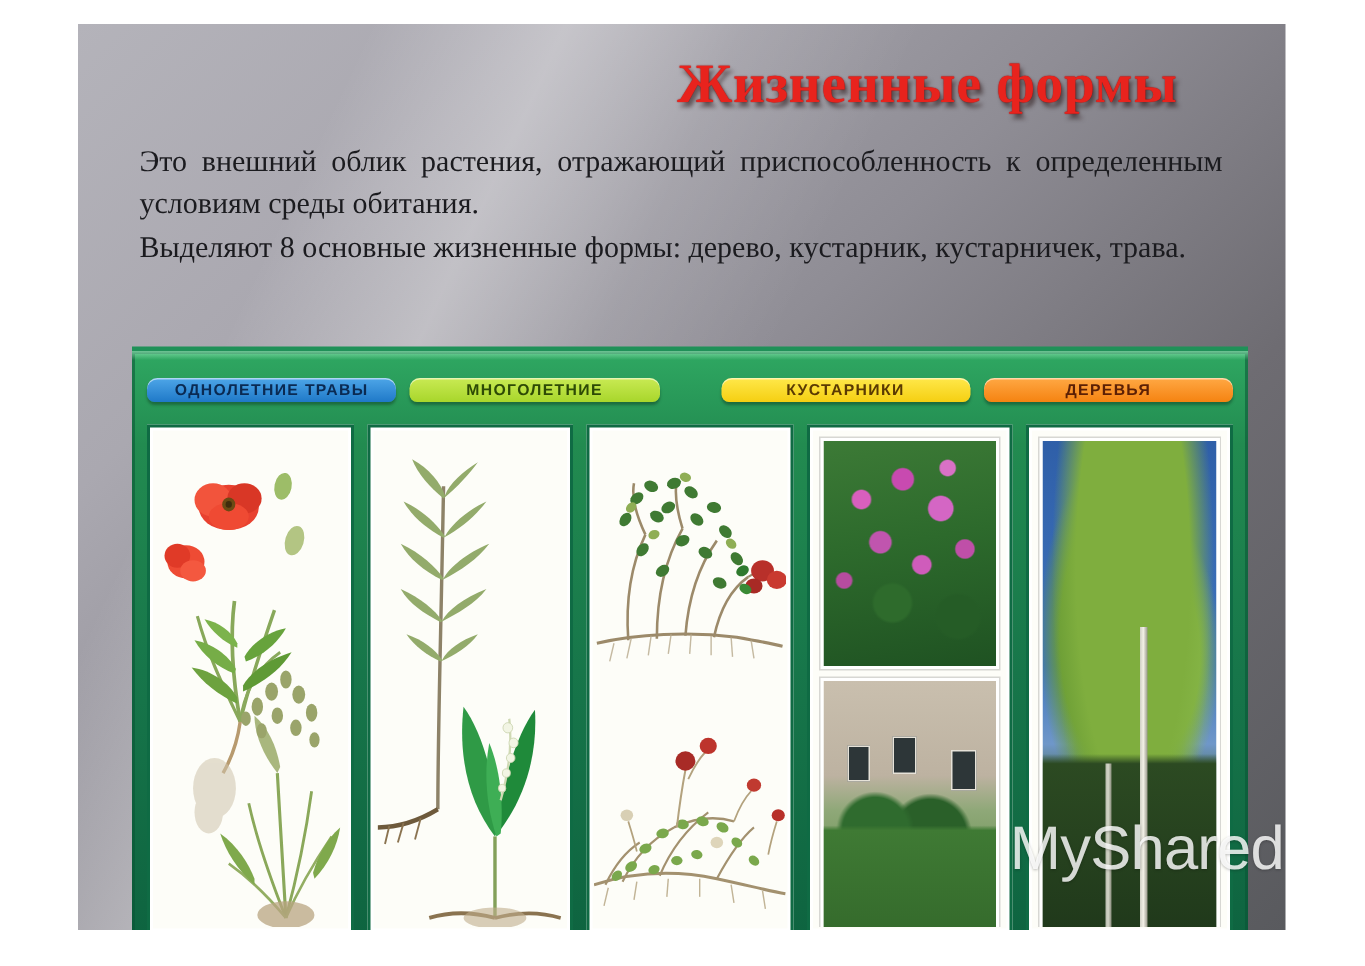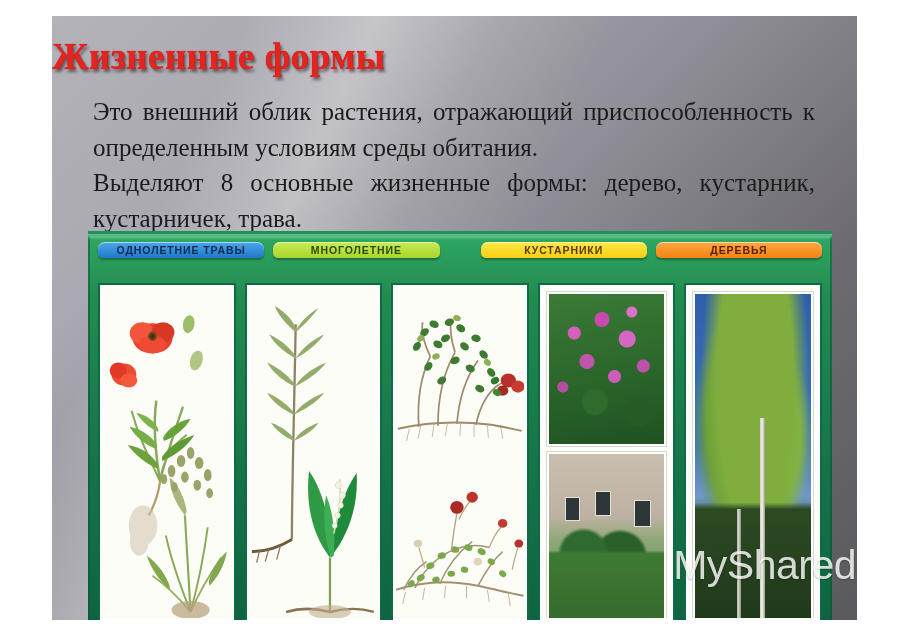--- a/index.html
+++ b/index.html
@@ -10,52 +10,52 @@
     background:
       linear-gradient(115deg, rgba(255,255,255,0.00) 0%, rgba(255,255,255,0.00) 18%,
                       rgba(255,255,255,0.34) 30%, rgba(255,255,255,0.10) 41%,
                       rgba(255,255,255,0.00) 52%),
       linear-gradient(135deg,#b4b3ba 0%, #aaa8b0 22%, #8f8d95 48%, #6e6c72 72%, #595a5e 100%);
     overflow:hidden;
   }
 
   
   #title{
-    position:absolute; left:0; top:22px; width:733px; text-align:left;
+    position:absolute; left:0; top:22px; width:733px; text-align:right;
     font-family:"Liberation Serif",serif; font-weight:bold; font-size:37px;
     letter-spacing:.5px; color:#e8231d; line-height:1.05;
     text-shadow:2px 3px 3px rgba(40,20,20,.55), 0 0 1px rgba(140,0,0,.9);
     white-space:nowrap;
   }
 
   
   #body-text{
     position:absolute; left:41px; top:78px; width:722px;
-    font-family:"Liberation Serif",serif; font-size:25px; color:#1b1b1f;
+    font-family:"Liberation Serif",serif; font-size:20px; color:#1b1b1f;
     line-height:1.42;
   }
   #body-text p{margin:0;}
   #body-text p.just{text-align:justify; text-align-last:left;}
 
   
   #board{
     position:absolute; left:36px; top:215px; width:744px; height:389px;
     background:linear-gradient(180deg,#2fa862 0%,#228b50 16%,#17764a 55%,#0e6440 100%);
     border-top:3px solid #1f9158;
     box-shadow:inset 0 0 0 2px rgba(9,84,53,.55);
   }
   #board::before{ 
     content:""; position:absolute; left:0; top:0; right:0; height:6px;
     background:linear-gradient(180deg,rgba(180,255,210,.55),rgba(255,255,255,0));
   }
 
   
   #tabs{
     position:absolute; left:10px; top:8px; width:724px; height:36px;
-    display:flex; gap:9px; align-items:flex-start;
+    display:flex; gap:9px; align-items:center;
   }
   .tab{
     flex:1 1 0; border-radius:7px 7px 5px 5px;
     display:flex; align-items:center; justify-content:center; text-align:center;
     font-family:"Liberation Sans",sans-serif; font-weight:bold;
     font-size:10.5px; letter-spacing:.9px; line-height:1.18;
     box-shadow:0 2px 2px rgba(0,0,0,.30), inset 0 1px 0 rgba(255,255,255,.55);
     padding:2px 3px; box-sizing:border-box;
   }
   .tab.t0{background:linear-gradient(180deg,#4ea6e8,#1f79c8); color:#0a2a52;}

